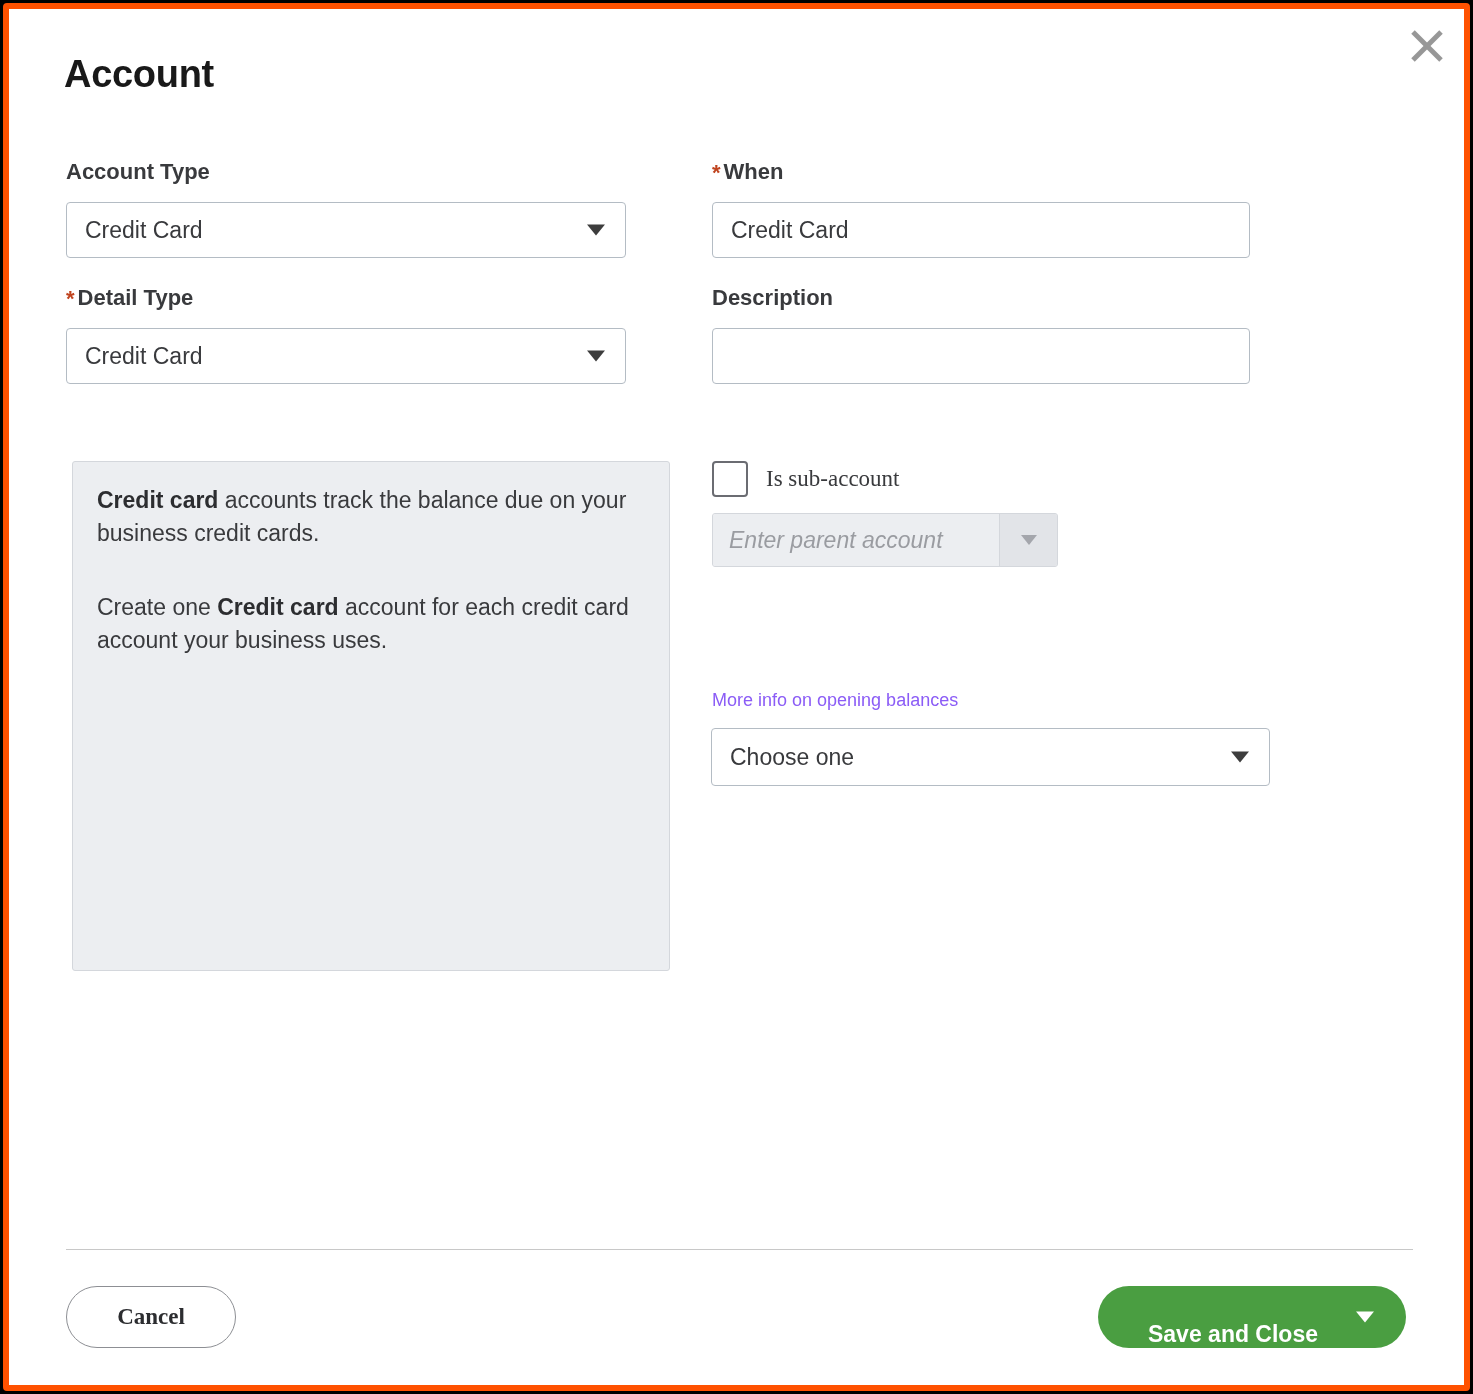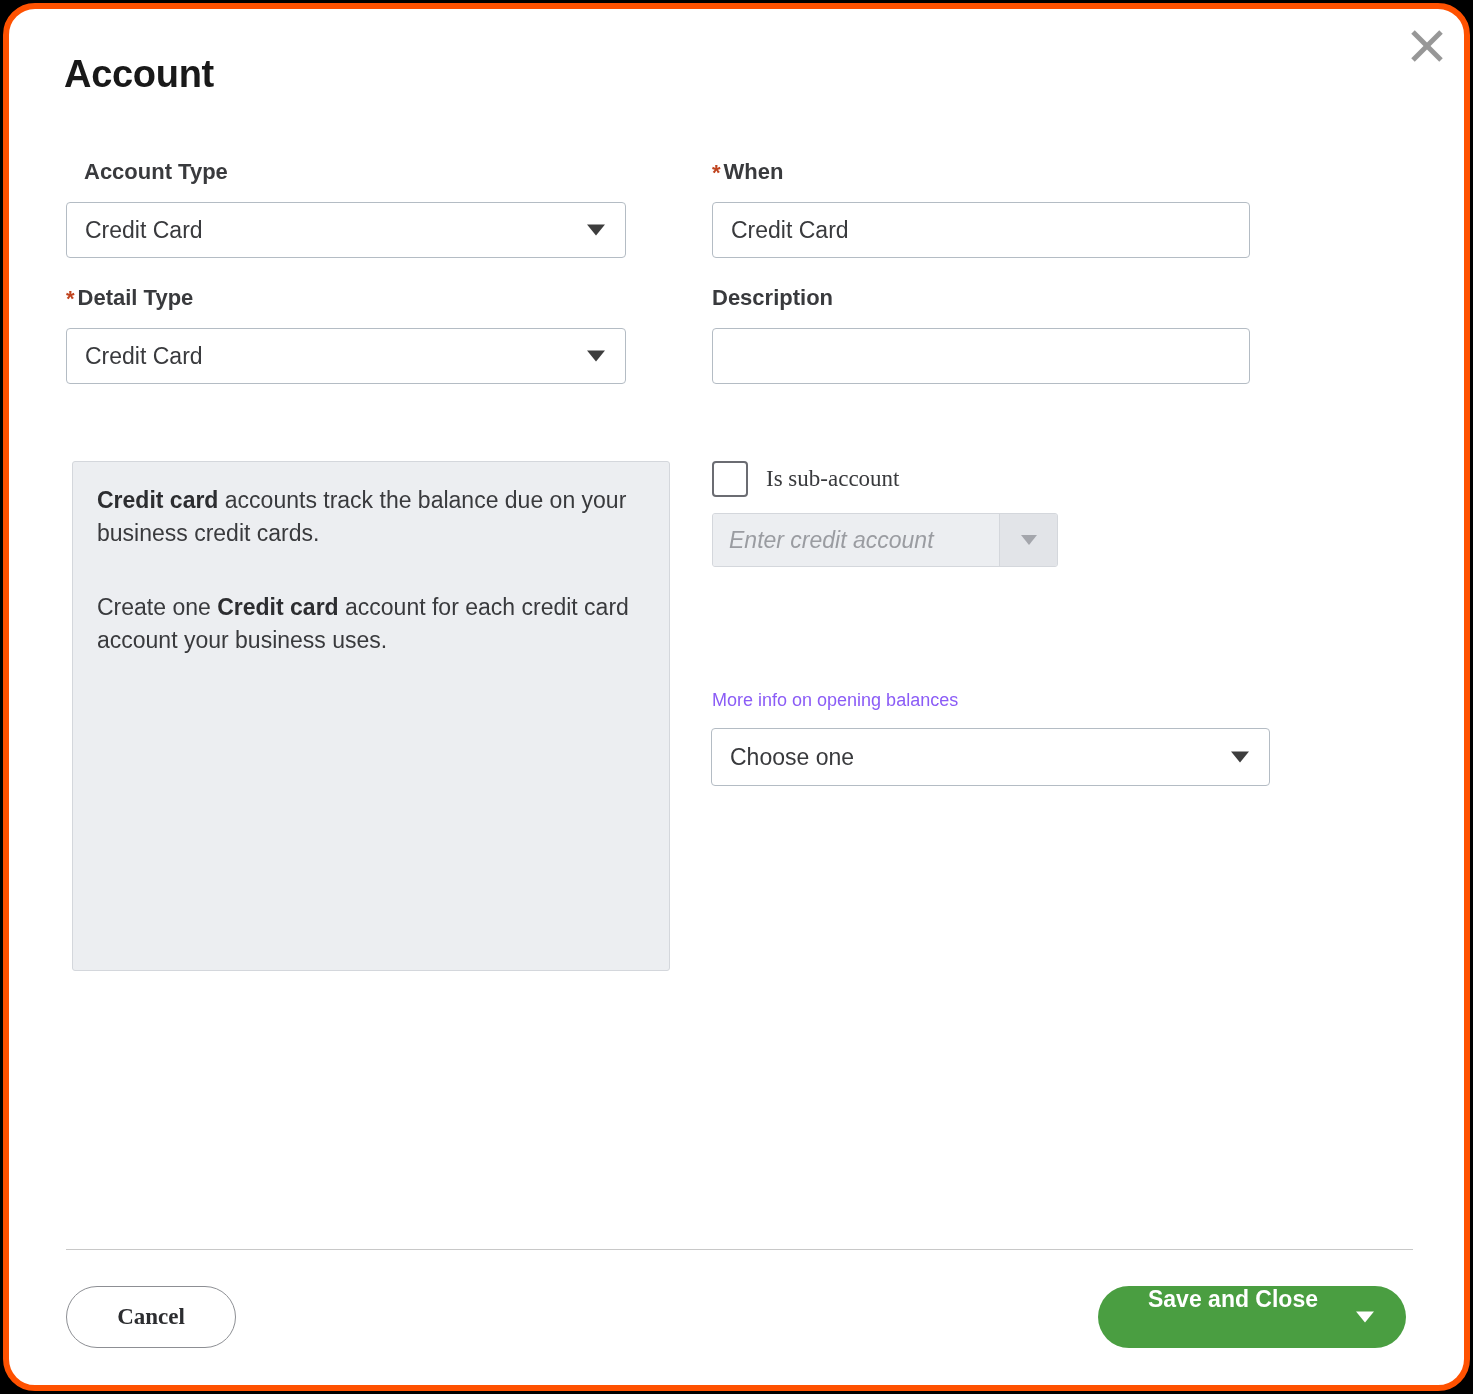--- a/index.html
+++ b/index.html
@@ -11,21 +11,21 @@
     overflow: hidden;
   }
 
   
   #modal {
     position: absolute;
     left: 3px; top: 3px;
     width: 1467px; height: 1388px;
     background: #ffffff;
     border: 6px solid #ff5100;
-    border-radius: 32px;
+    border-radius: 4px;
     overflow: hidden;
   }
 
   
   #close-btn {
     position: absolute;
     right: 14px; top: 14px;
     width: 46px; height: 46px;
     cursor: pointer;
     background: transparent;
@@ -77,21 +77,21 @@
     position: absolute;
     right: 20px; top: 50%;
     transform: translateY(-50%);
     width: 0; height: 0;
     border-left: 9px solid transparent;
     border-right: 9px solid transparent;
     border-top: 11px solid #3d3d3d;
   }
 
   
-  #lbl-account-type { position: absolute; left: 75px; top: 150px; }
+  #lbl-account-type { position: absolute; left: 57px; top: 150px; }
   #sel-account-type { position: absolute; left: 57px; top: 193px; width: 560px; height: 56px; }
   #lbl-detail-type  { position: absolute; left: 57px; top: 276px; }
   #sel-detail-type  { position: absolute; left: 57px; top: 319px; width: 560px; height: 56px; }
 
   
   #info-panel {
     position: absolute;
     left: 63px; top: 408px;
     width: 598px; height: 510px;
     background: #eceef1;
@@ -215,21 +215,21 @@
     width: 308px; height: 62px;
     border: none;
     border-radius: 31px;
     background: #4a9e41;
     color: #ffffff;
     font-size: 23px;
     font-weight: bold;
     font-family: "Liberation Sans", sans-serif;
     cursor: pointer;
     display: flex;
-    align-items: flex-start;
+    align-items: flex-end;
     justify-content: center;
     padding: 0;
   }
   #save-btn-label { padding-right: 38px; }
   #save-btn-caret {
     position: absolute;
     right: 32px; top: 50%;
     transform: translateY(-50%);
     width: 0; height: 0;
     border-left: 9px solid transparent;
@@ -285,21 +285,21 @@
   <div id="inp-desc" class="txt-input">
     <span></span>
   </div>
 
   <div id="subacct-row">
     <div id="subacct-checkbox"></div>
     <div id="subacct-label">Is sub-account</div>
   </div>
 
   <div id="parent-wrap">
-    <div id="parent-input">Enter credit account</div>
+    <div id="parent-input">Enter parent account</div>
     <div id="parent-caret-btn">
       <span class="tri"></span>
     </div>
   </div>
 
   <a id="tracking-link" href="#">More info on opening balances</a>
   <div id="sel-tracking" class="sel-input">
     <span>Choose one</span>
     <span class="caret"></span>
   </div>

